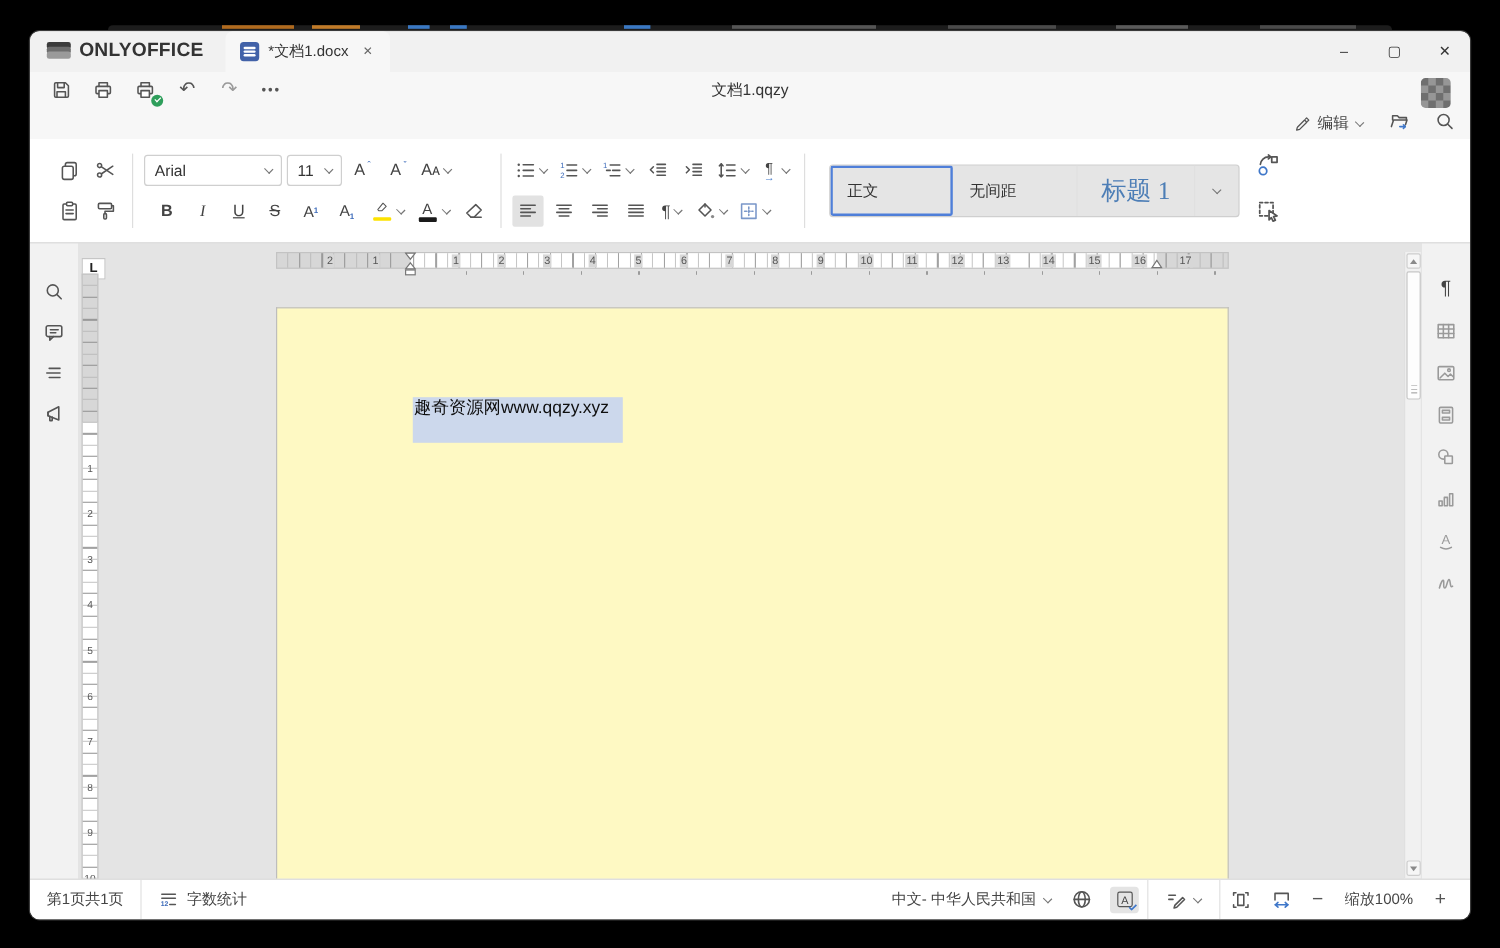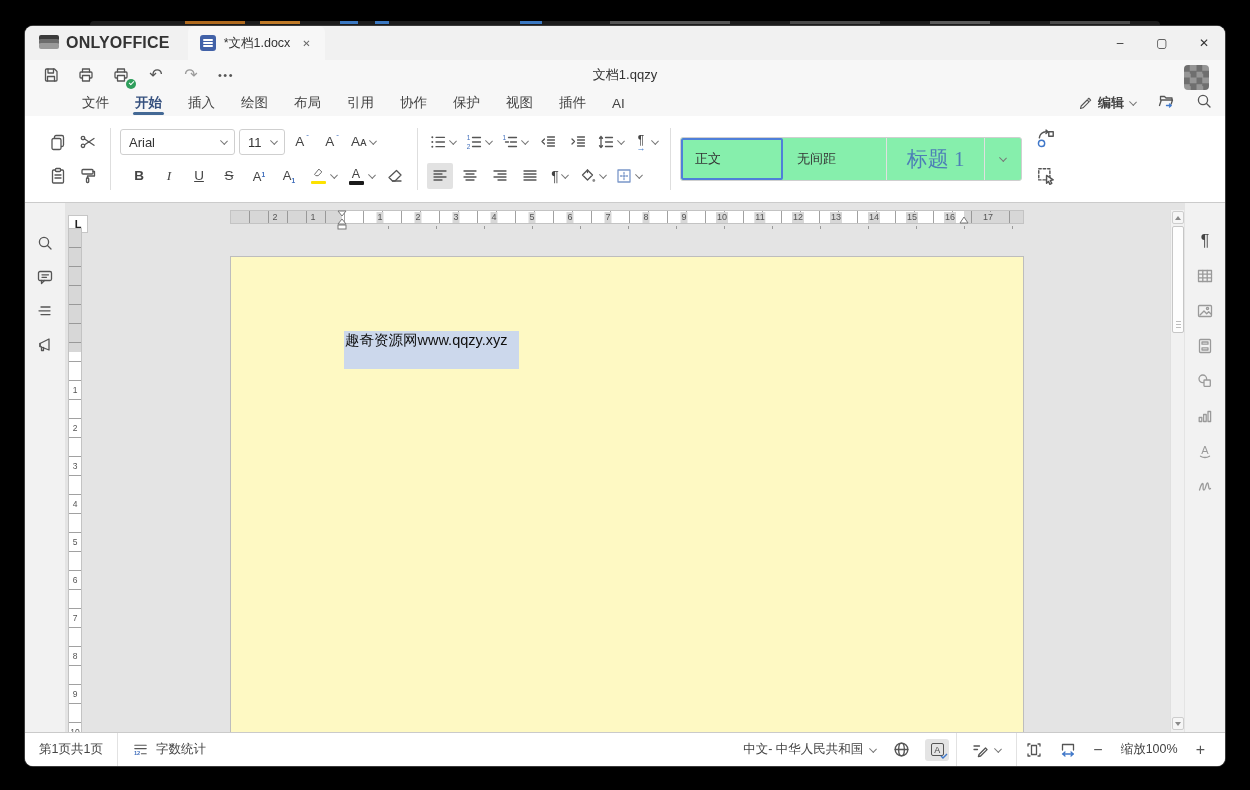--- a/index.html
+++ b/index.html
@@ -41,21 +41,21 @@
             background:repeating-conic-gradient(#969696 0 25%, #6f6f6f 0 50%); background-size:12.5px 12.5px; }
   .badge-check { position:absolute; right:-3px; bottom:-2px; width:10px; height:10px; border-radius:50%; background:#2e9e5b; }
   .badge-check::after { content:""; position:absolute; left:2.6px; top:2.2px; width:4px; height:2px; border-left:1.4px solid #fff; border-bottom:1.4px solid #fff; transform:rotate(-45deg); }
 
   
   .menurow { height:26px; background:#f7f7f7; display:flex; align-items:stretch; padding:0 14px 0 44px; flex:none; position:relative; }
   .menu-tabs { display:flex; }
   .menu-item { padding:0 13px; display:flex; align-items:center; font-size:13.5px; color:#444; position:relative; cursor:pointer; }
   .menu-item.active { color:#35507e; font-weight:bold; }
   .menu-item.active::after { content:""; position:absolute; left:11px; right:11px; bottom:1px; height:3px; background:#446995; border-radius:2px; }
-  .menu-right { position:absolute; right:12px; top:0; height:26px; display:flex; align-items:center; gap:20px;font-weight:bold; }
+  .menu-right { position:absolute; right:12px; top:0; height:26px; display:flex; align-items:center; gap:20px; }
   .edit-mode { display:flex; align-items:center; gap:5px; font-size:13px; color:#444; }
 
   .chev { width:8px; height:8px; position:relative; display:inline-block; flex:none; }
   .chev::before { content:""; position:absolute; top:0; left:1px; width:5px; height:5px; border-right:1.3px solid #777; border-bottom:1.3px solid #777; transform:rotate(45deg) scaleY(.85); }
 
   
   .toolbar { height:87px; background:#fff; border-bottom:1px solid #cbcbcb; display:flex; align-items:center; padding:0 10px 0 20px; flex:none; position:relative; }
   .tgroup { display:grid; grid-template-rows:28px 28px; row-gap:6px; align-items:center; }
   .trow { display:flex; align-items:center; gap:4px; }
   .tdivider { width:1px; height:62px; background:#dedede; margin:0 9px; flex:none; }
@@ -67,21 +67,21 @@
   .glyph.u { text-decoration:underline; }
   .glyph.s { text-decoration:line-through; }
   .supsub { font-size:13px; color:#444; }
   .supsub small { font-size:8px; color:#3f6dbb; font-weight:bold; }
   .combo { height:26px; border:1px solid #cfcfcf; border-radius:3px; background:#fff; display:flex; align-items:center; padding:0 6px 0 8px; font-size:13px; color:#333; gap:4px; }
   .combo .fill { flex:1; }
   .svgi { width:18px; height:18px; stroke:#555; fill:none; stroke-width:1.3; stroke-linecap:round; stroke-linejoin:round; flex:none; }
   .colorbar { position:relative; width:20px; height:20px; display:flex; align-items:center; justify-content:center; flex-direction:column; }
   .colorbar .bar { width:15px; height:3.5px; border-radius:1px; margin-top:1px; }
 
-  .styles-box { display:flex; height:44px; border:1px solid #cfcfcf; border-radius:3px; overflow:hidden; margin-left:0; background:#86efac; }
+  .styles-box { display:flex; height:44px; border:1px solid #cfcfcf; border-radius:3px; overflow:hidden; margin-left:11px; background:#e5e5e5; }
   .style-cell { display:flex; align-items:center; padding:0 14px; font-size:13px; color:#333; border-right:1px solid #e0e0e0; cursor:pointer; }
   .style-cell.selected { border:2px solid #4f7fd9; border-radius:2px; width:102px; padding:0 12px; }
   .style-cell.nospace { width:104px; }
   .style-cell.h1 { width:98px; font-size:21px; color:#4d7eb6; justify-content:center; font-family:"Liberation Serif","DejaVu Serif",serif; }
   .style-more { width:36px; display:flex; align-items:center; justify-content:center; cursor:pointer; }
   .tb-right { display:flex; flex-direction:column; gap:13px; margin-left:14px; align-items:center; }
 
   
   .docarea { flex:1; display:flex; background:#e4e4e4; position:relative; min-height:0; }
   .side { width:40px; background:#f2f2f2; flex:none; display:flex; flex-direction:column; align-items:center; }
@@ -212,33 +212,20 @@
           <span class="uglyph" style="color:#9a9a9a">↷</span>
         </div>
       <div class="qbtn">
           <span class="more-dots">•••</span>
         </div>
     </div>
     <div class="avatar"></div>
   </div>
 
   <div class="menurow">
-    <div class="menu-tabs">
-        <div class="menu-item">文件</div>
-        <div class="menu-item active">开始</div>
-        <div class="menu-item">插入</div>
-        <div class="menu-item">绘图</div>
-        <div class="menu-item">布局</div>
-        <div class="menu-item">引用</div>
-        <div class="menu-item">协作</div>
-        <div class="menu-item">保护</div>
-        <div class="menu-item">视图</div>
-        <div class="menu-item">插件</div>
-        <div class="menu-item">AI</div>
-      </div>
     <div class="menu-right">
       <div class="edit-mode">
         <svg class="svgi" viewBox="0 0 18 18" style="width:15px;height:15px">
             <path d="M3 15l.8-3L11 4.8l2.2 2.2L6 14.2 3 15z"></path>
             <path d="M11.8 3.9 13 2.7l2.2 2.2-1.2 1.2"></path>
           </svg>
         <span>编辑</span>
         <span class="chev"></span>
       </div>
       <div>

